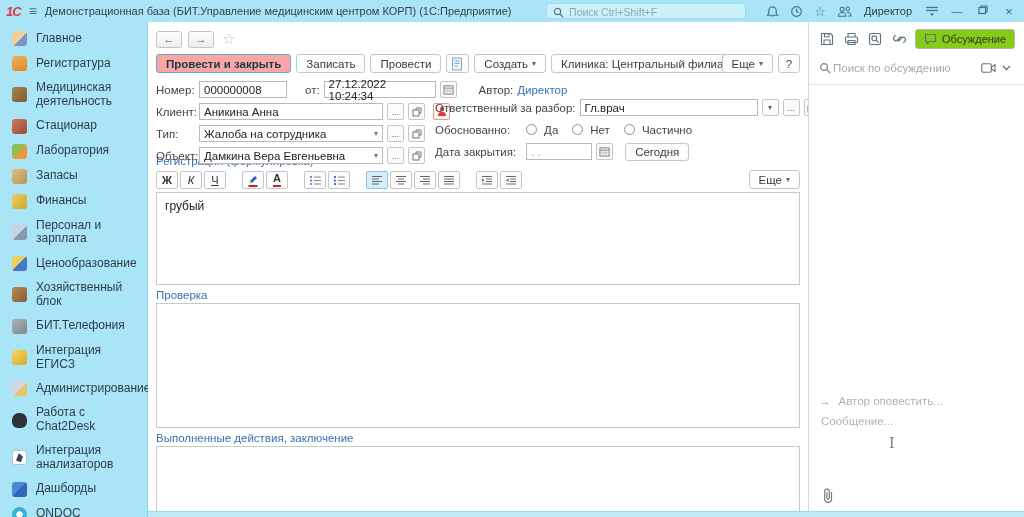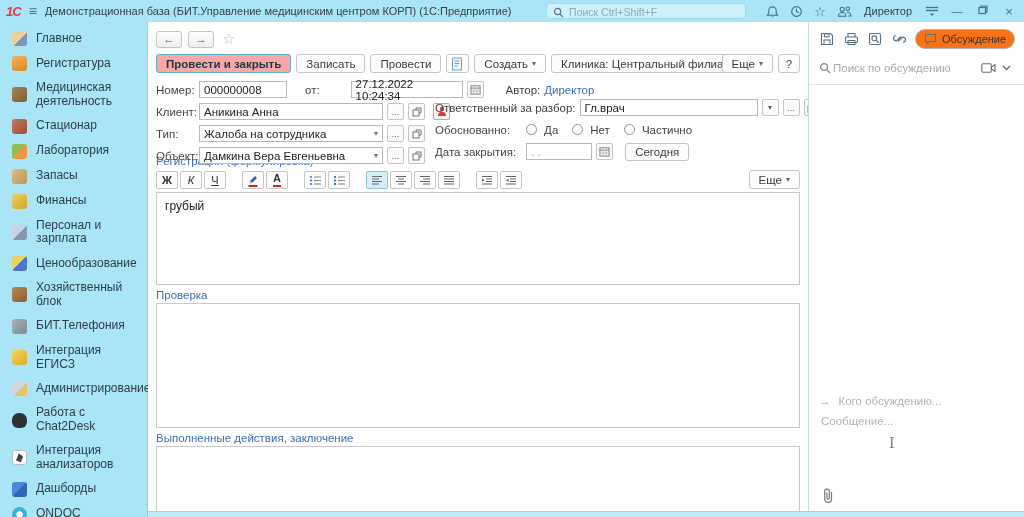--- a/index.html
+++ b/index.html
@@ -83,21 +83,21 @@
   .ed-more { position:absolute; right:8px; top:1px; }
   .textzone { margin:0 8px; border:1px solid #c9c9c9; background:#fff; padding:6px 8px; font-size:12px; color:#222; }
   .tz1 { height:93px; }
   .tz2 { height:125px; }
   .tz3 { height:84px; }
 
   
   .aside { position:absolute; top:22px; left:808px; width:216px; bottom:6px; background:#fff; border-left:1px solid #c9dbe4; display:flex; flex-direction:column; }
   .as-toolbar { display:flex; align-items:center; gap:8px; padding:7px 8px 5px 10px; }
   .as-ico { width:16px; height:16px; display:flex; align-items:center; justify-content:center; color:#5b7282; cursor:pointer; flex:none; }
-  .as-tab { display:flex; align-items:center; gap:5px; border:1px solid #b5b5b5; border-radius:10px; background:#f97316; height:20px; padding:0 8px; font-size:11px; color:#333; cursor:pointer; }
+  .as-tab { display:flex; align-items:center; gap:5px; border:1px solid #b5b5b5; border-radius:3px; background:#84cc16; height:20px; padding:0 8px; font-size:11px; color:#333; cursor:pointer; }
   .as-dots { margin-left:auto; }
   .as-search { display:flex; align-items:center; gap:2px; padding:6px 10px 8px 10px; border-bottom:1px solid #e4e4e4; }
   .as-search .ph { color:#a9a9a9; flex:1; font-size:11.5px; }
   .as-body { flex:1; position:relative; }
   .caret-i { position:absolute; left:80px; top:28px; color:#777; font-family:"DejaVu Serif", serif; font-size:14px; }
   .as-notify { display:flex; align-items:center; gap:8px; padding:4px 10px; color:#b3b3b3; }
   .as-msg { padding:4px 10px 2px 12px; color:#b3b3b3; }
   .as-attach { padding:16px 10px 8px 10px; }
   svg { display:block; }
 </style>
@@ -262,21 +262,21 @@
         <button class="btn iconbtn" style="width:22px;justify-content:center;">?</button>
       </div>
     </div>
 
     <div class="formgrid">
 
       <div class="frow">
         <span class="flabel" style="width:39px;">Номер:</span>
         <span class="input" style="width:88px;">000000008</span>
         <span class="flabel" style="margin-left:14px;">от:</span>
-        <span class="input" style="width:112px;margin-left:27px;">27.12.2022 10:24:34</span>
+        <span class="input" style="width:112px;">27.12.2022 10:24:34</span>
         <span class="mini">
           <svg width="11" height="11" viewBox="0 0 12 12">
               <rect x="1" y="2" width="10" height="9" fill="none" stroke="#777" stroke-width="1"></rect>
               <line x1="1" y1="4.5" x2="11" y2="4.5" stroke="#777"></line>
               <line x1="4.3" y1="4.5" x2="4.3" y2="11" stroke="#bbb"></line>
               <line x1="7.6" y1="4.5" x2="7.6" y2="11" stroke="#bbb"></line>
               <line x1="1" y1="7.5" x2="11" y2="7.5" stroke="#bbb"></line>
             </svg>
         </span>
         <span class="flabel" style="margin-left:18px;">Автор:</span>
@@ -548,21 +548,21 @@
         <svg width="9" height="6" viewBox="0 0 9 6">
             <path d="M1 1 L4.5 4.5 L8 1" fill="none" stroke="#6e6e6e" stroke-width="1.3"></path>
           </svg>
       </span>
     </div>
 
     <div class="as-body"></div>
 
     <div class="as-notify">
       <span style="color:#9a9a9a;">→</span>
-      <span>Кого обсуждению...</span>
+      <span>Автор оповестить...</span>
     </div>
     <div class="as-msg">Сообщение...</div>
     <div class="as-body" style="flex:none;height:42px;position:relative;">
       <span class="caret-i" style="top:6px;">I</span>
     </div>
     <div class="as-attach">
       <span class="as-ico">
         <svg width="13" height="15" viewBox="0 0 13 15">
             <path d="M10.5 4 v7 a3.4 3.4 0 0 1-6.8 0 V3.5 a2.3 2.3 0 0 1 4.6 0 V10 a1.2 1.2 0 0 1-2.4 0 V4.5" fill="none" stroke="#7a7a7a" stroke-width="1.2"></path>
           </svg>

